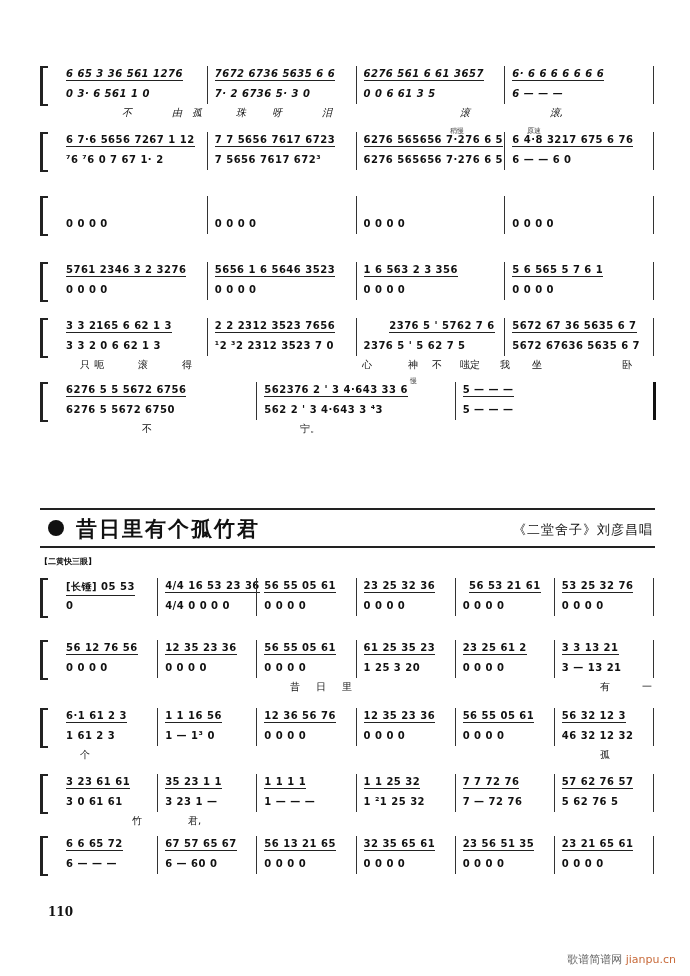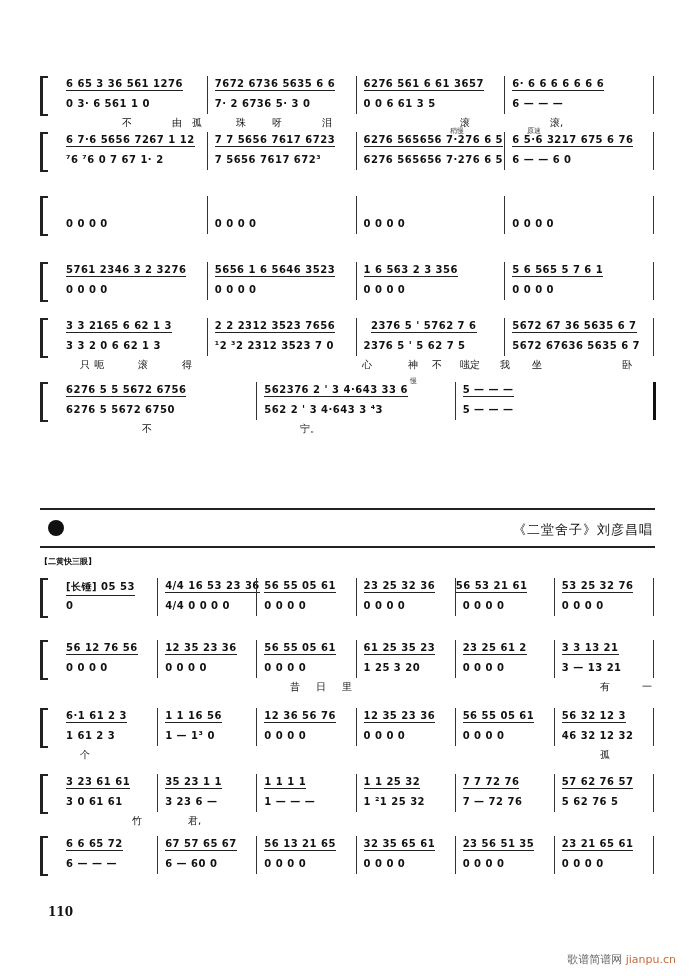--- a/index.html
+++ b/index.html
@@ -34,32 +34,33 @@
   .watermark .wm-url { color: #c86a3a; }
 </style>
 </head>
 <body>
 
 <div id="root"></div>
 
 <div class="title-area">
   <div class="title-rule-top"></div>
   <div class="title-dot"></div>
+  <div class="title-text">昔日里有个孤竹君</div>
   <div class="title-source">《二堂舍子》刘彦昌唱</div>
   <div class="title-rule-bot"></div>
 </div>
 <div class="mode-label">【二黄快三眼】</div>
 
 <div class="page-number">110</div>
 <div class="watermark">
   <span>歌谱简谱网</span>
   <span class="wm-url">jianpu.cn</span>
 </div>
 
-<div class="system" style="top: 76px; height: 56px;">
+<div class="system" style="top: 66px; height: 56px; font-style: italic;">
     <div class="bracket" style="height: 36px;"></div>
     <div class="row" style="top: 2px; width: 595px;">
       <div class="measure" style="left: 6px; width: 138.75px;"><span class="note-text ul">6  65 3  36 561  1276</span></div>
       <div class="measure" style="left: 154.75px; width: 138.75px;"><span class="note-text ul">7672 6736 5635 6  6</span></div>
       <div class="measure" style="left: 303.5px; width: 138.75px;"><span class="note-text ul">6276 561  6  61 3657</span></div>
       <div class="measure" style="left: 452.25px; width: 138.75px;"><span class="note-text ul">6·  6 6  6  6  6  6  6</span></div>
     </div>
     <div class="row" style="top: 22px; width: 595px;">
       <div class="measure" style="left: 6px; width: 138.75px;"><span class="note-text">0    3· 6 561  1  0</span></div>
       <div class="measure" style="left: 154.75px; width: 138.75px;"><span class="note-text">7· 2 6736 5·  3 0</span></div>
@@ -82,21 +83,21 @@
     </div>
   </div>
 <div class="annot" style="left: 450px; top: 126px;">稍慢</div>
 <div class="annot" style="left: 527px; top: 126px;">原速</div>
 <div class="system" style="top: 132px; height: 56px;">
     <div class="bracket" style="height: 36px;"></div>
     <div class="row" style="top: 2px; width: 595px;">
       <div class="measure" style="left: 6px; width: 138.75px;"><span class="note-text ul">6  7·6 5656 7267 1  12</span></div>
       <div class="measure" style="left: 154.75px; width: 138.75px;"><span class="note-text ul">7  7  5656 7617 6723</span></div>
       <div class="measure" style="left: 303.5px; width: 138.75px;"><span class="note-text ul">6276 565656 7·276 6  5</span></div>
-      <div class="measure" style="left: 452.25px; width: 138.75px;"><span class="note-text ul">6  5·6 3217 675  6  76</span></div>
+      <div class="measure" style="left: 452.25px; width: 138.75px;"><span class="note-text ul">6  4·8 3217 675  6  76</span></div>
     </div>
     <div class="row" style="top: 22px; width: 595px;">
       <div class="measure" style="left: 6px; width: 138.75px;"><span class="note-text">⁷6 ⁷6  0    7  67 1·  2</span></div>
       <div class="measure" style="left: 154.75px; width: 138.75px;"><span class="note-text">7    5656 7617 672³</span></div>
       <div class="measure" style="left: 303.5px; width: 138.75px;"><span class="note-text">6276 565656 7·276 6  5</span></div>
       <div class="measure" style="left: 452.25px; width: 138.75px;"><span class="note-text">6    —    —    6  0</span></div>
     </div>
     <div class="barline" style="left: 166.75px; top: 0px; height: 38px;"></div>
     <div class="barline" style="left: 315.5px; top: 0px; height: 38px;"></div>
     <div class="barline" style="left: 464.25px; top: 0px; height: 38px;"></div>
@@ -132,21 +133,21 @@
     <div class="barline" style="left: 166.75px; top: 0px; height: 38px;"></div>
     <div class="barline" style="left: 315.5px; top: 0px; height: 38px;"></div>
     <div class="barline" style="left: 464.25px; top: 0px; height: 38px;"></div>
     <div class="barline" style="left: 613px; top: 0px; height: 38px;"></div>
   </div>
 <div class="system" style="top: 318px; height: 56px;">
     <div class="bracket" style="height: 36px;"></div>
     <div class="row" style="top: 2px; width: 595px;">
       <div class="measure" style="left: 6px; width: 138.75px;"><span class="note-text ul">3  3  2165 6  62 1  3</span></div>
       <div class="measure" style="left: 154.75px; width: 138.75px;"><span class="note-text ul">2  2  2312 3523 7656</span></div>
-      <div class="measure" style="left: 311px; width: 138.75px;"><span class="note-text ul">2376 5  ' 5762 7  6</span></div>
+      <div class="measure" style="left: 296px; width: 138.75px; text-align: right;"><span class="note-text ul">2376 5  ' 5762 7  6</span></div>
       <div class="measure" style="left: 452.25px; width: 138.75px;"><span class="note-text ul">5672 67 36 5635 6  7</span></div>
     </div>
     <div class="row" style="top: 22px; width: 595px;">
       <div class="measure" style="left: 6px; width: 138.75px;"><span class="note-text">3  3  2  0  6  62 1  3</span></div>
       <div class="measure" style="left: 154.75px; width: 138.75px;"><span class="note-text">¹2 ³2  2312 3523 7  0</span></div>
       <div class="measure" style="left: 303.5px; width: 138.75px;"><span class="note-text">2376 5  ' 5  62 7  5</span></div>
       <div class="measure" style="left: 452.25px; width: 138.75px;"><span class="note-text">5672 67636 5635 6  7</span></div>
     </div>
     <div class="barline" style="left: 166.75px; top: 0px; height: 38px;"></div>
     <div class="barline" style="left: 315.5px; top: 0px; height: 38px;"></div>
@@ -187,21 +188,21 @@
       <span class="lyr" style="left: 240px;">宁。</span>
     </div>
   </div>
 <div class="system" style="top: 578px; height: 56px;">
     <div class="bracket" style="height: 36px;"></div>
     <div class="row" style="top: 2px; width: 595px;">
       <div class="measure" style="left: 6px; width: 89.1667px;"><span class="note-text ul">[长锤] 05 53</span></div>
       <div class="measure" style="left: 105.167px; width: 89.1667px;"><span class="note-text ul">4/4 16 53 23 36</span></div>
       <div class="measure" style="left: 204.333px; width: 89.1667px;"><span class="note-text ul">56 55 05 61</span></div>
       <div class="measure" style="left: 303.5px; width: 89.1667px;"><span class="note-text ul">23 25 32 36</span></div>
-      <div class="measure" style="left: 387px; width: 89.1667px; text-align: center;"><span class="note-text ul">56 53 21 61</span></div>
+      <div class="measure" style="left: 409px; width: 89.1667px;"><span class="note-text ul">56 53 21 61</span></div>
       <div class="measure" style="left: 501.833px; width: 89.1667px;"><span class="note-text ul">53 25 32 76</span></div>
     </div>
     <div class="row" style="top: 22px; width: 595px;">
       <div class="measure" style="left: 6px; width: 89.1667px;"><span class="note-text">0</span></div>
       <div class="measure" style="left: 105.167px; width: 89.1667px;"><span class="note-text">4/4 0  0  0  0</span></div>
       <div class="measure" style="left: 204.333px; width: 89.1667px;"><span class="note-text">0  0  0  0</span></div>
       <div class="measure" style="left: 303.5px; width: 89.1667px;"><span class="note-text">0  0  0  0</span></div>
       <div class="measure" style="left: 402.667px; width: 89.1667px;"><span class="note-text">0  0  0  0</span></div>
       <div class="measure" style="left: 501.833px; width: 89.1667px;"><span class="note-text">0  0  0  0</span></div>
     </div>
@@ -278,21 +279,21 @@
     <div class="row" style="top: 2px; width: 595px;">
       <div class="measure" style="left: 6px; width: 89.1667px;"><span class="note-text ul">3  23 61 61</span></div>
       <div class="measure" style="left: 105.167px; width: 89.1667px;"><span class="note-text ul">35 23 1  1</span></div>
       <div class="measure" style="left: 204.333px; width: 89.1667px;"><span class="note-text ul">1  1  1  1</span></div>
       <div class="measure" style="left: 303.5px; width: 89.1667px;"><span class="note-text ul">1  1  25 32</span></div>
       <div class="measure" style="left: 402.667px; width: 89.1667px;"><span class="note-text ul">7  7  72 76</span></div>
       <div class="measure" style="left: 501.833px; width: 89.1667px;"><span class="note-text ul">57 62 76 57</span></div>
     </div>
     <div class="row" style="top: 22px; width: 595px;">
       <div class="measure" style="left: 6px; width: 89.1667px;"><span class="note-text">3  0  61 61</span></div>
-      <div class="measure" style="left: 105.167px; width: 89.1667px;"><span class="note-text">3  23 6  —</span></div>
+      <div class="measure" style="left: 105.167px; width: 89.1667px;"><span class="note-text">3  23 1  —</span></div>
       <div class="measure" style="left: 204.333px; width: 89.1667px;"><span class="note-text">1  —  —  —</span></div>
       <div class="measure" style="left: 303.5px; width: 89.1667px;"><span class="note-text">1  ²1 25 32</span></div>
       <div class="measure" style="left: 402.667px; width: 89.1667px;"><span class="note-text">7  —  72 76</span></div>
       <div class="measure" style="left: 501.833px; width: 89.1667px;"><span class="note-text">5  62 76 5</span></div>
     </div>
     <div class="barline" style="left: 117.167px; top: 0px; height: 38px;"></div>
     <div class="barline" style="left: 216.333px; top: 0px; height: 38px;"></div>
     <div class="barline" style="left: 315.5px; top: 0px; height: 38px;"></div>
     <div class="barline" style="left: 414.667px; top: 0px; height: 38px;"></div>
     <div class="barline" style="left: 513.833px; top: 0px; height: 38px;"></div>

